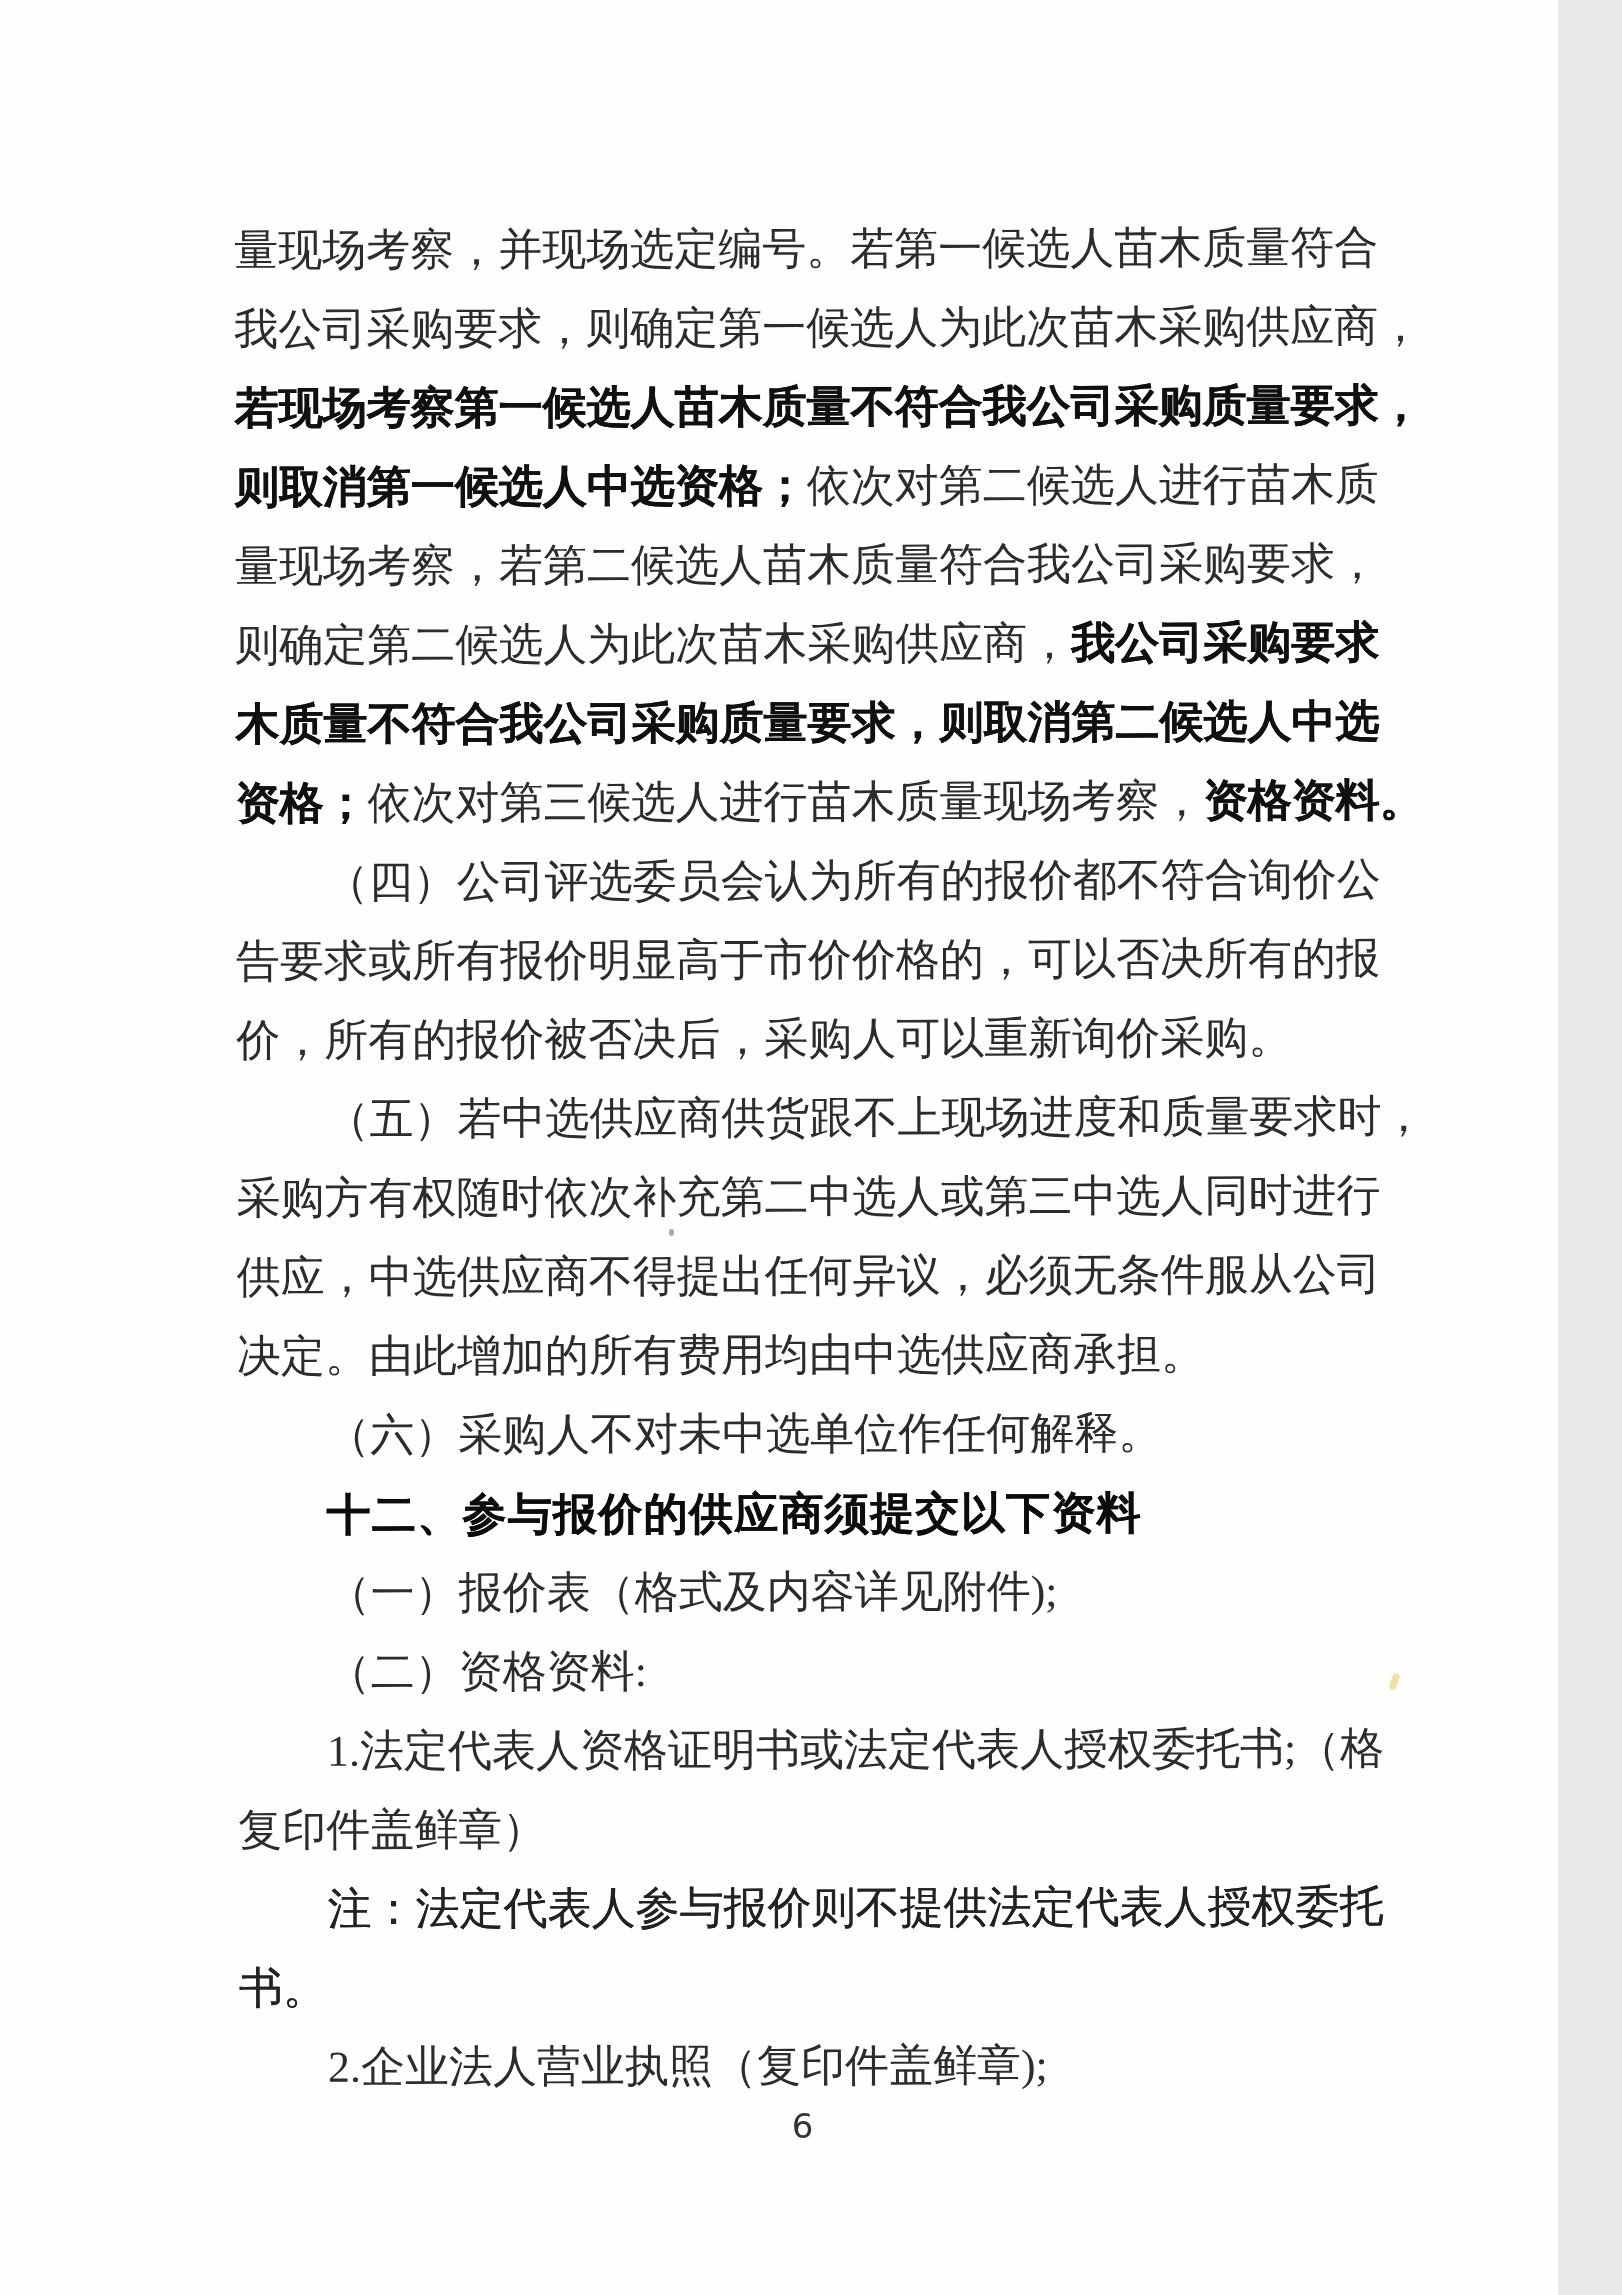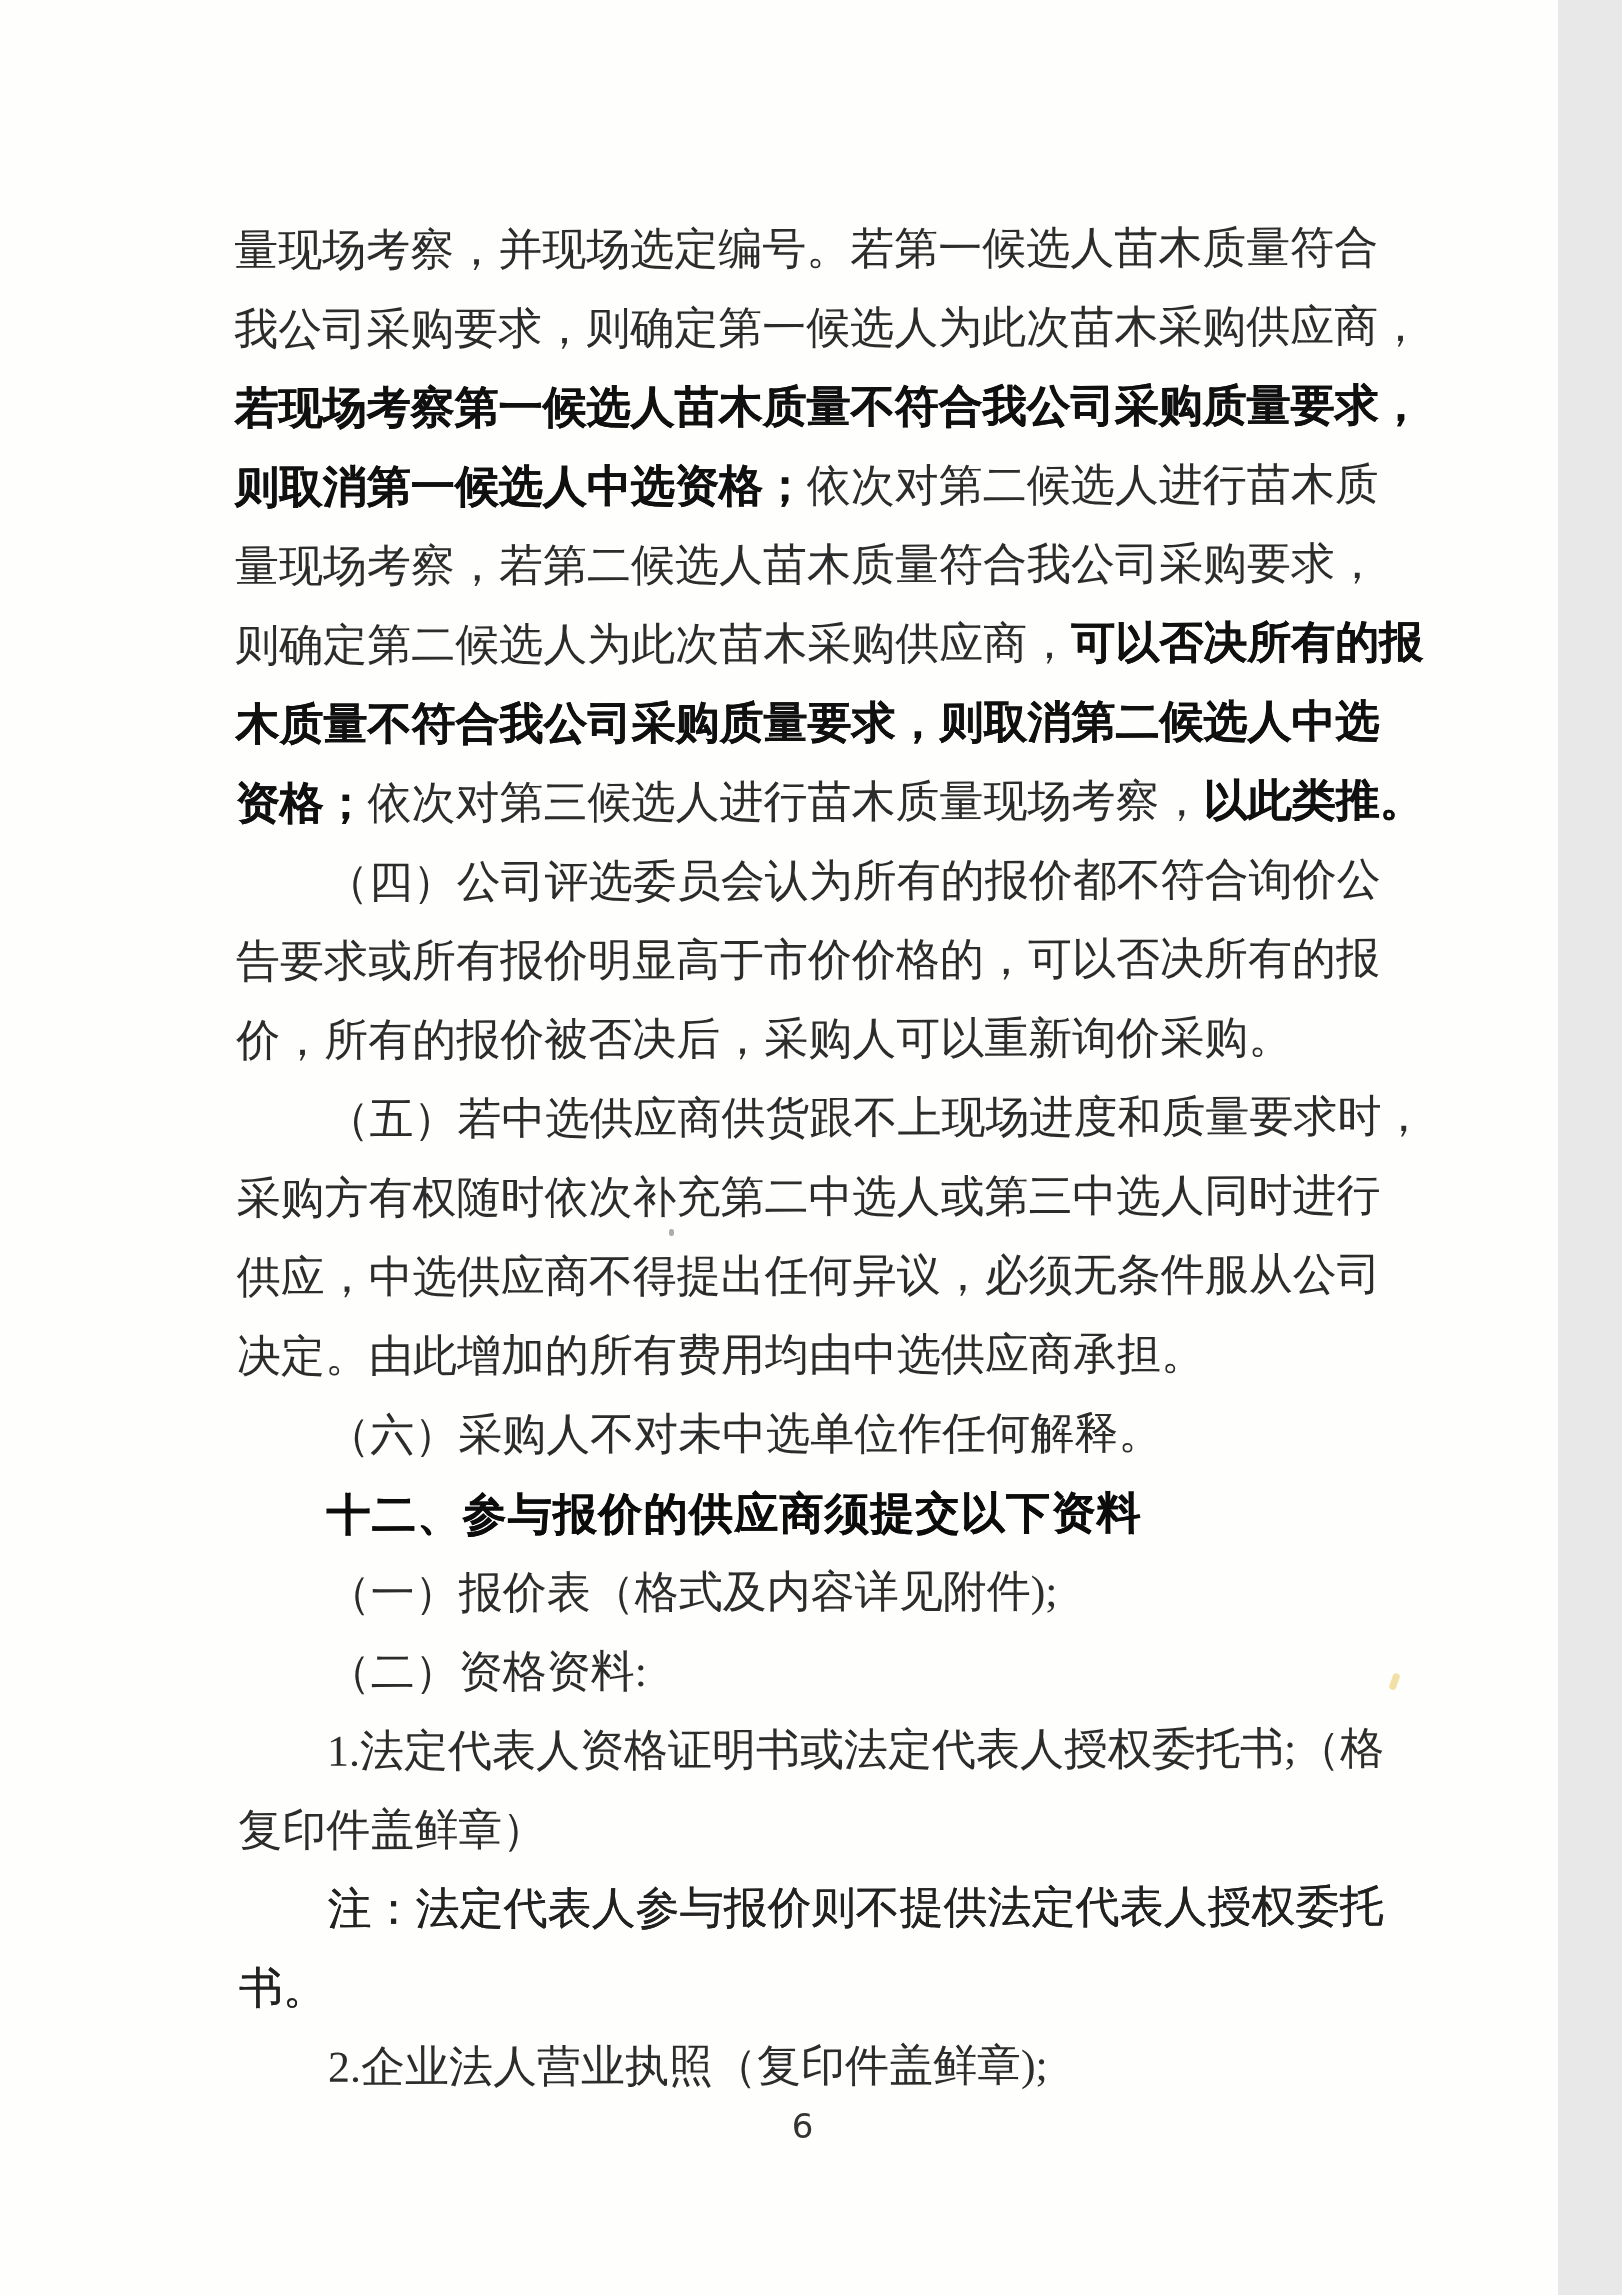--- a/index.html
+++ b/index.html
@@ -87,23 +87,23 @@
 </head>
 <body>
 
 <div class="page">
   <div class="text-block">
       <div class="line"><span class="run">量现场考察，并现场选定编号。若第一候选人苗木质量符合</span></div>
       <div class="line"><span class="run">我公司采购要求，则确定第一候选人为此次苗木采购供应商，</span></div>
       <div class="line"><span class="run bold">若现场考察第一候选人苗木质量不符合我公司采购质量要求，</span></div>
       <div class="line"><span class="run bold">则取消第一候选人中选资格；</span><span class="run">依次对第二候选人进行苗木质</span></div>
       <div class="line"><span class="run">量现场考察，若第二候选人苗木质量符合我公司采购要求，</span></div>
-      <div class="line"><span class="run">则确定第二候选人为此次苗木采购供应商，</span><span class="run bold">可以否决所有的报</span></div>
+      <div class="line"><span class="run">则确定第二候选人为此次苗木采购供应商，</span><span class="run bold">我公司采购要求</span></div>
       <div class="line"><span class="run bold">木质量不符合我公司采购质量要求，则取消第二候选人中选</span></div>
-      <div class="line"><span class="run bold">资格；</span><span class="run">依次对第三候选人进行苗木质量现场考察，</span><span class="run bold">以此类推。</span></div>
+      <div class="line"><span class="run bold">资格；</span><span class="run">依次对第三候选人进行苗木质量现场考察，</span><span class="run bold">资格资料。</span></div>
       <div class="line indent"><span class="run">（四）公司评选委员会认为所有的报价都不符合询价公</span></div>
       <div class="line"><span class="run">告要求或所有报价明显高于市价价格的，可以否决所有的报</span></div>
       <div class="line"><span class="run">价，所有的报价被否决后，采购人可以重新询价采购。</span></div>
       <div class="line indent"><span class="run">（五）若中选供应商供货跟不上现场进度和质量要求时，</span></div>
       <div class="line"><span class="run">采购方有权随时依次补充第二中选人或第三中选人同时进行</span></div>
       <div class="line"><span class="run">供应，中选供应商不得提出任何异议，必须无条件服从公司</span></div>
       <div class="line"><span class="run">决定。由此增加的所有费用均由中选供应商承担。</span></div>
       <div class="line indent"><span class="run">（六）采购人不对未中选单位作任何解释。</span></div>
       <div class="line indent"><span class="run bold heading">十二、参与报价的供应商须提交以下资料</span></div>
       <div class="line indent"><span class="run">（一）报价表（格式及内容详见附件);</span></div>

